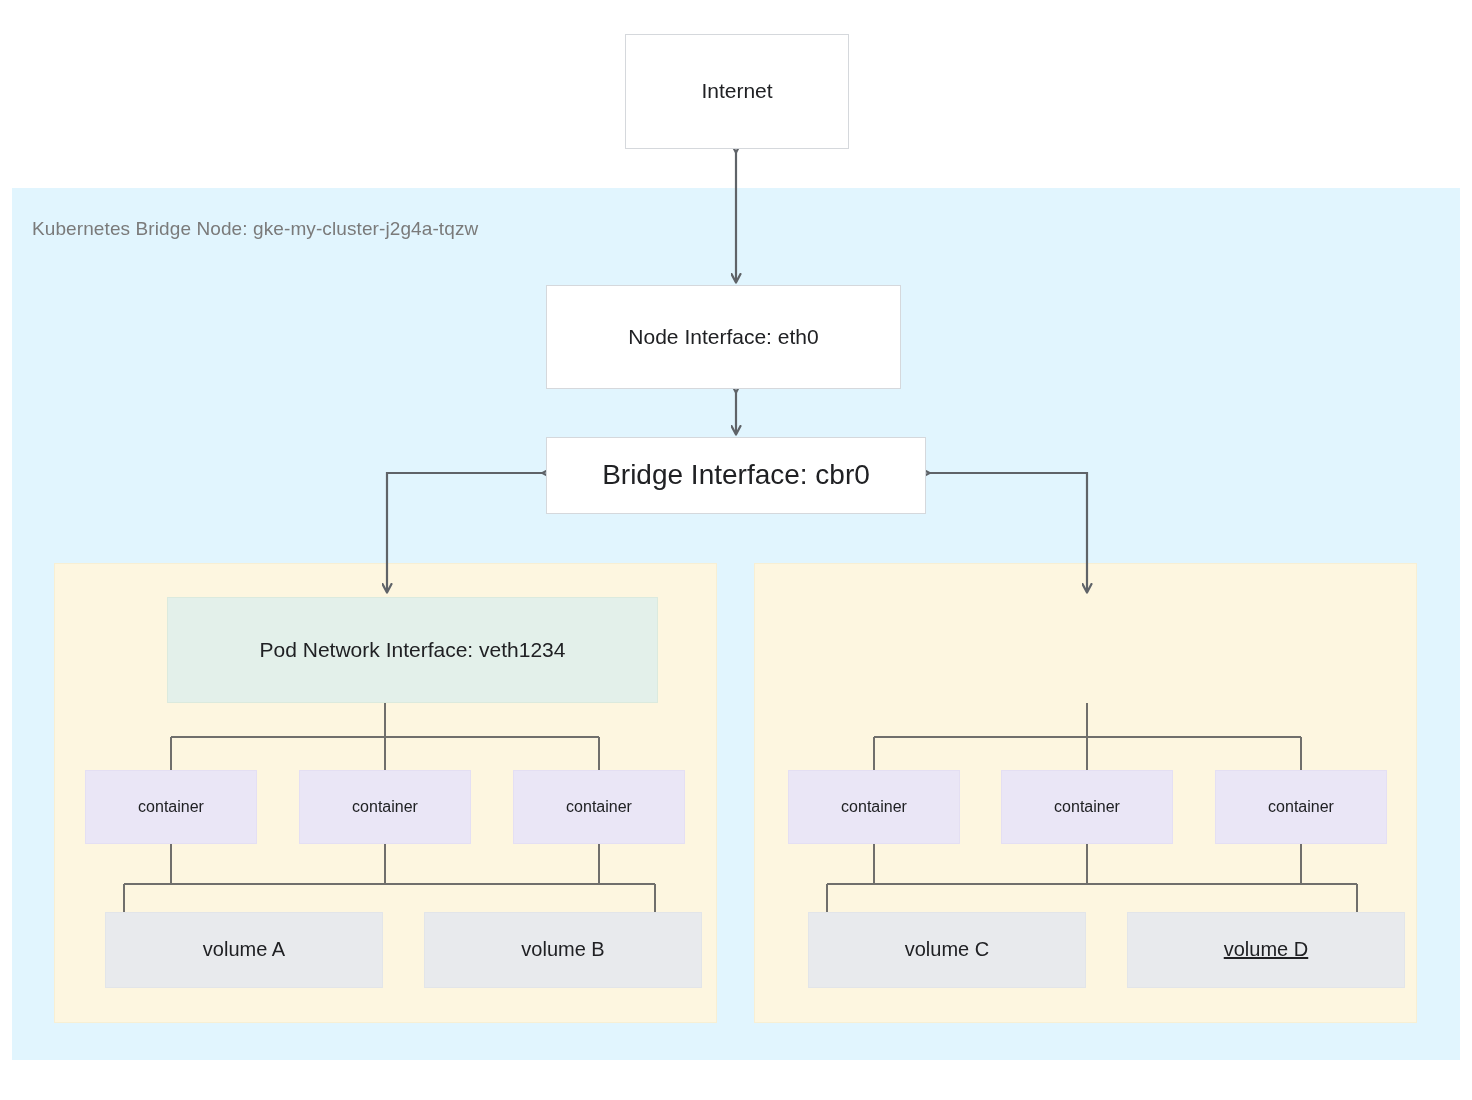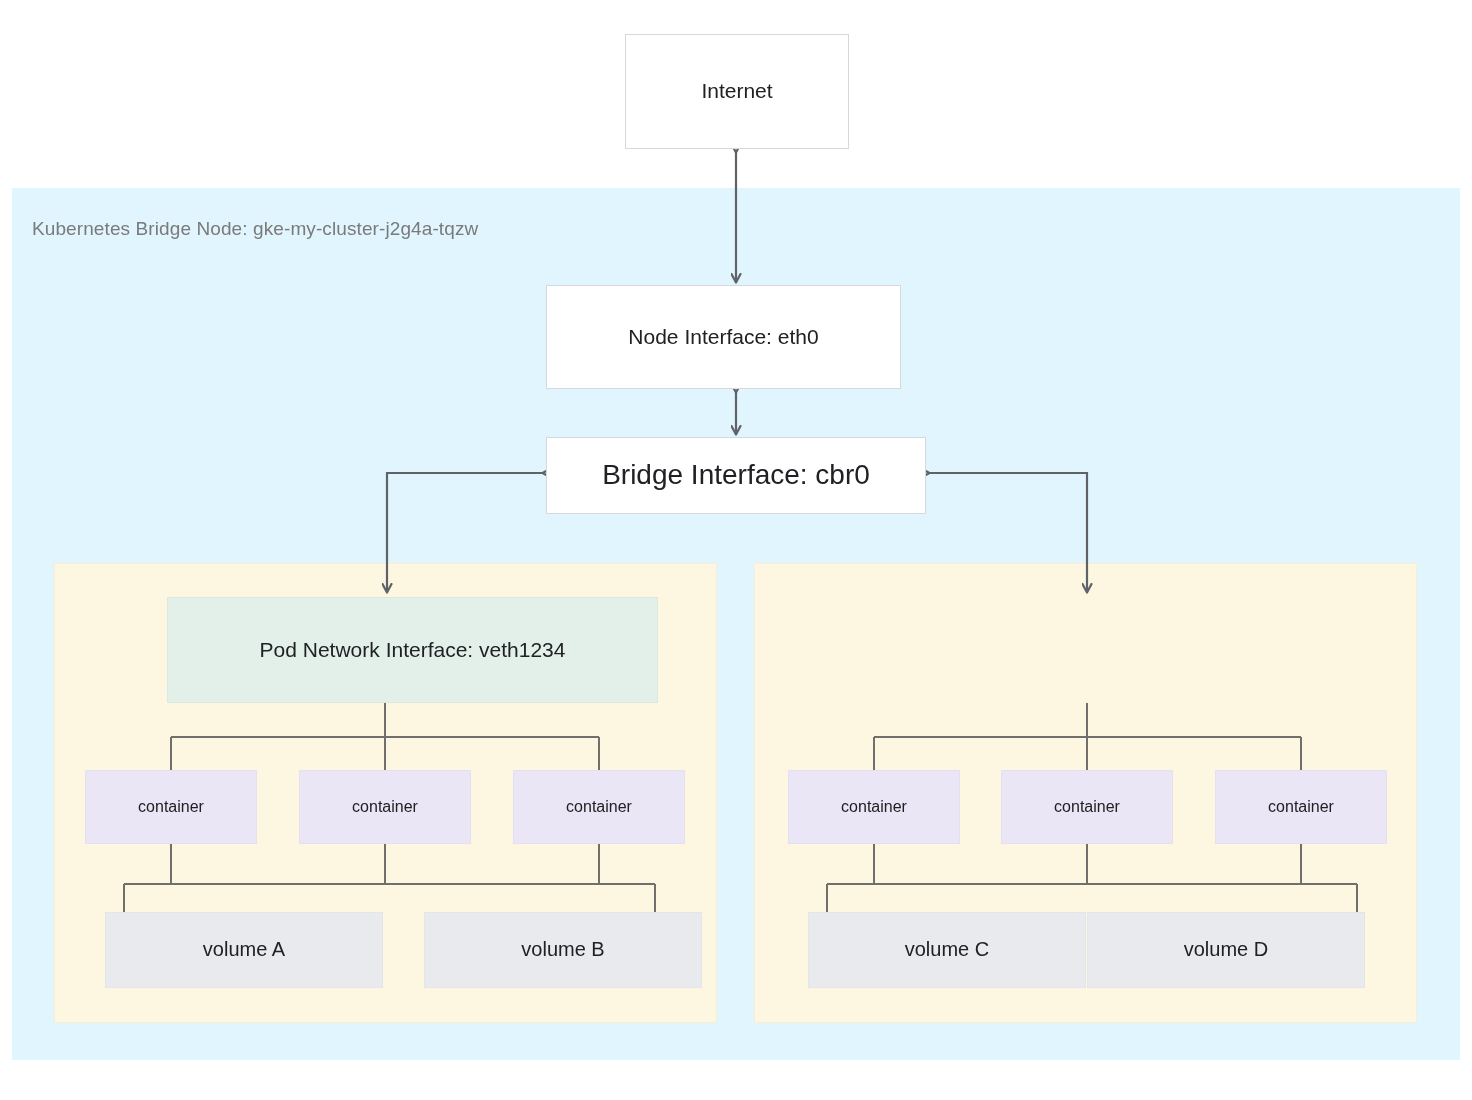--- a/index.html
+++ b/index.html
@@ -207,17 +207,17 @@
   <div class="abs box box-container" style="left:1001px;">
     <span>container</span>
   </div>
   <div class="abs box box-container" style="left:1215px;">
     <span>container</span>
   </div>
 
   <div class="abs box box-volume" style="left:788px;">
     <span>volume C</span>
   </div>
-  <div class="abs box box-volume" style="left:1067px;">
+  <div class="abs box box-volume" style="left:1107px;text-decoration:underline;">
     <span>volume D</span>
   </div>
 
 </div>
 
 </body></html>

